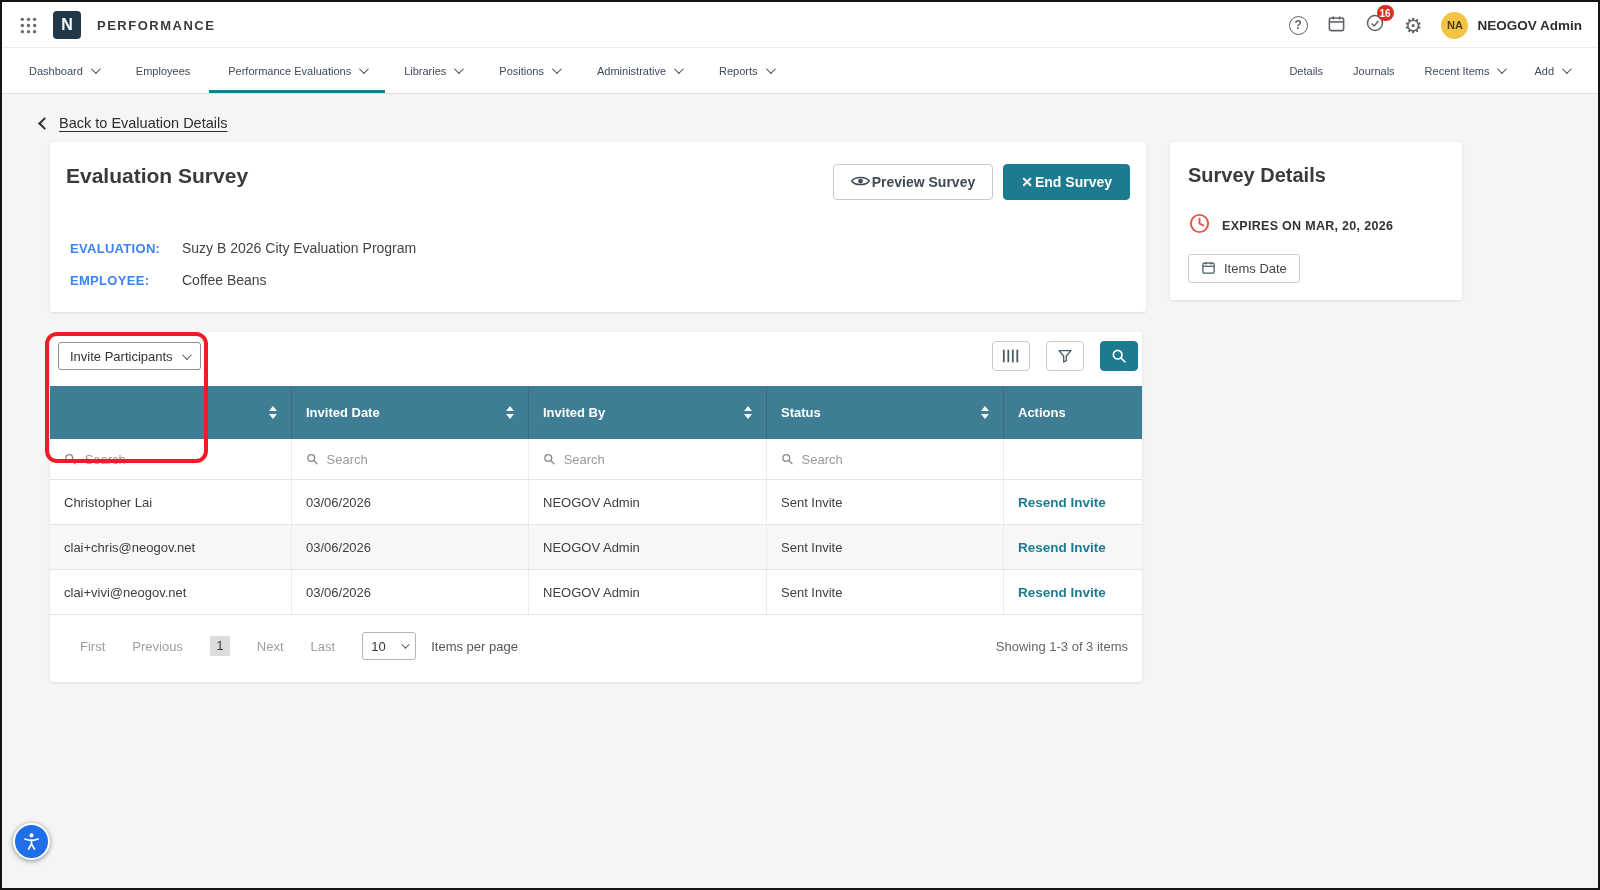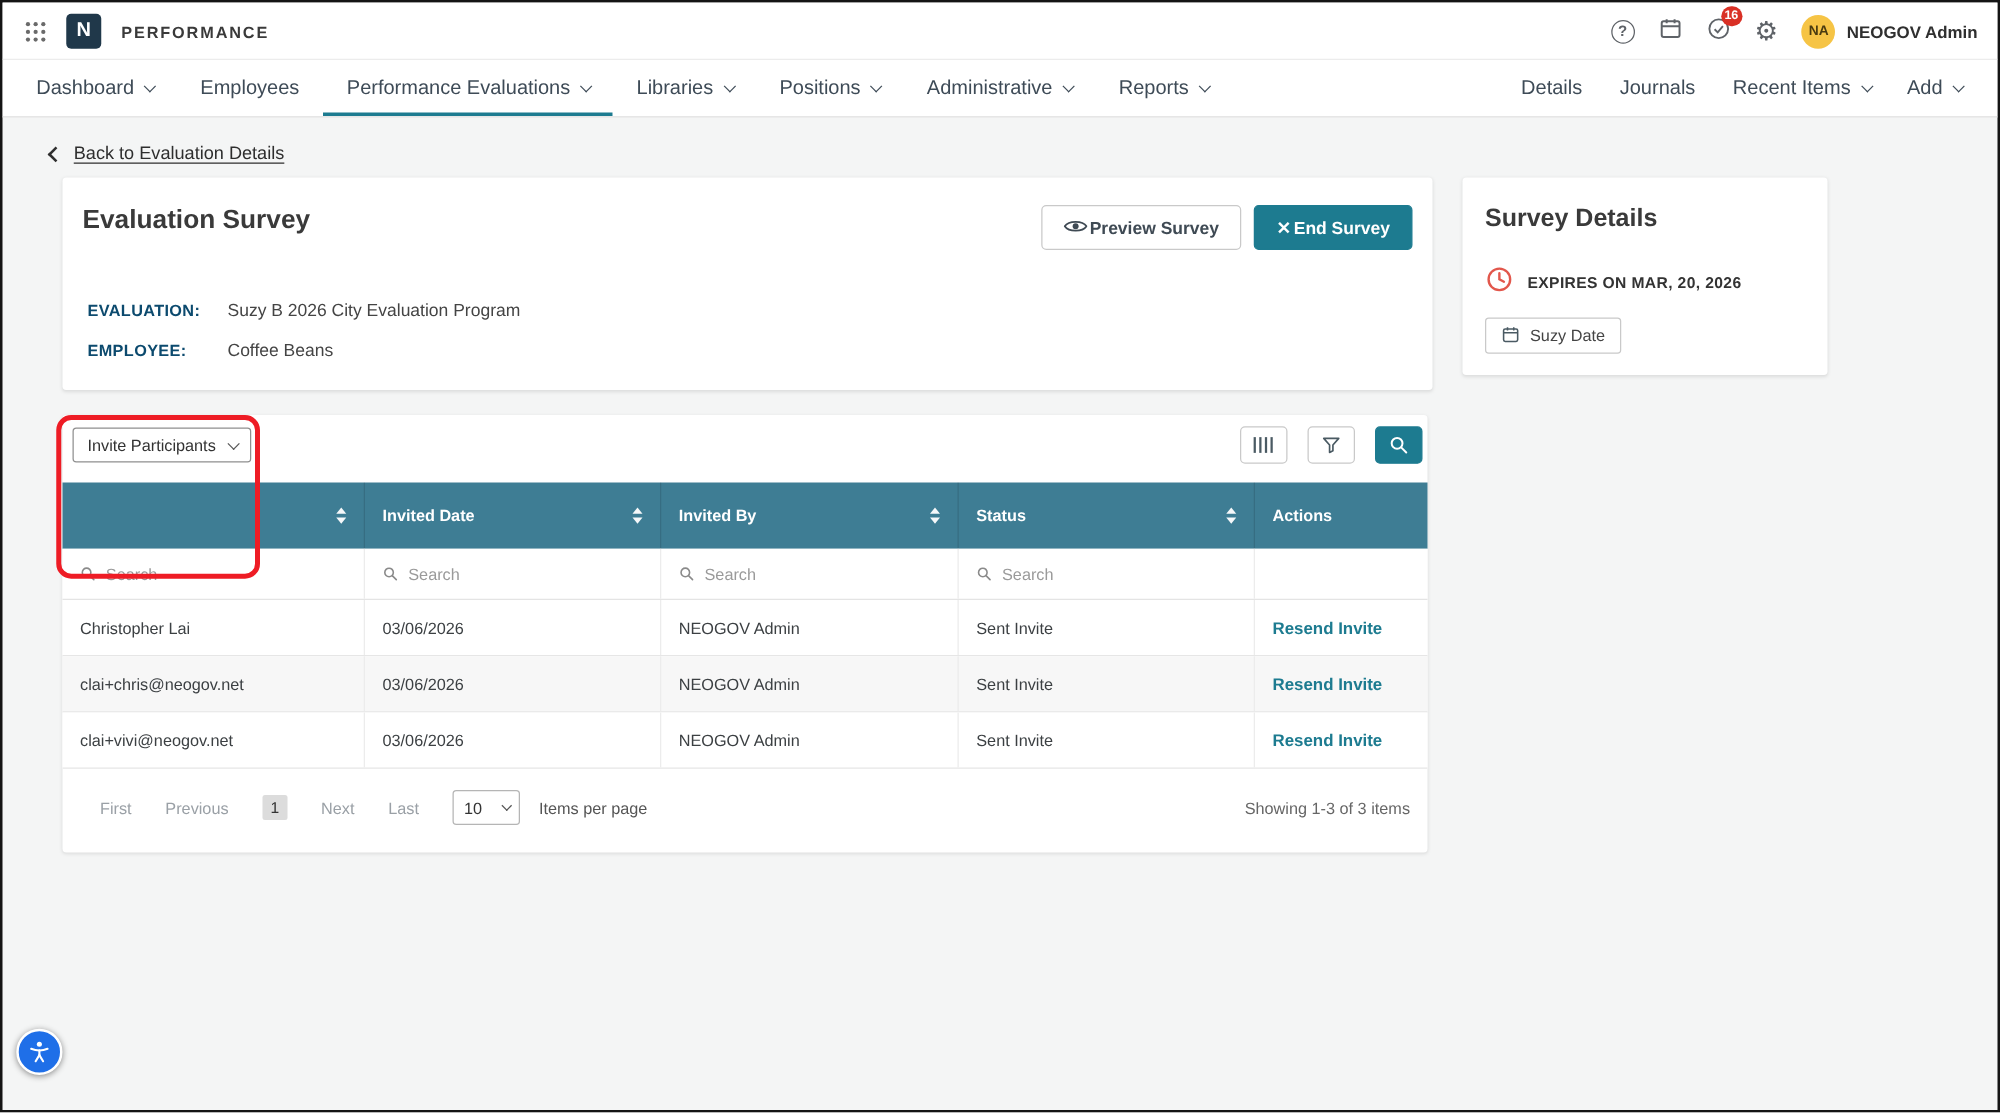--- a/index.html
+++ b/index.html
@@ -19,21 +19,21 @@
   .help-icon { width: 19px; height: 19px; border: 1.6px solid #5f6368; border-radius: 50%; color: #5f6368; font-size: 12px; font-weight: bold; display: flex; align-items: center; justify-content: center; cursor: pointer; }
   .gear { font-size: 21px; color: #5f6368; line-height: 1; cursor: pointer; }
   .notif-wrap { position: relative; cursor: pointer; }
   .badge { position: absolute; top: -8px; right: -9px; background: var(--badge, #d93025); color: #fff; font-size: 10px; font-weight: bold; border-radius: 9px; min-width: 17px; height: 16px; display: flex; align-items: center; justify-content: center; padding: 0 3px; }
   .avatar { width: 27px; height: 27px; border-radius: 50%; background: var(--avatar, #f6c445); color: #4a3b10; font-size: 11px; font-weight: bold; display: flex; align-items: center; justify-content: center; }
   .user-name { font-size: 13.5px; font-weight: bold; color: #2f2f2f; }
   .user-chip { display: flex; align-items: center; gap: 9px; cursor: pointer; }
 
   
   .navbar { position: absolute; top: 46px; left: 0; right: 0; height: 46px; background: #fff; border-bottom: 1px solid #dedede; display: flex; align-items: stretch; padding-left: 8px; z-index: 9; }
-  .nav-item { display: flex; align-items: center; gap: 8px; padding: 0 19px; font-size: 16px; color: #3e4b57; cursor: pointer; }
+  .nav-item { display: flex; align-items: center; gap: 8px; padding: 0 19px; font-size: 11px; color: #3e4b57; cursor: pointer; }
   .nav-item.active { box-shadow: inset 0 -3px 0 var(--accent, #1d7b90); }
   .nav-right { margin-left: auto; display: flex; align-items: stretch; margin-right: 14px; }
   .nav-right .nav-item { padding: 0 15px; }
 
   .chev { display: inline-block; width: 7px; height: 7px; border-right: 1.6px solid currentColor; border-bottom: 1.6px solid currentColor; transform: rotate(45deg) translateY(-2px); }
   .chev-left { display: inline-block; width: 9px; height: 9px; border-right: 2.4px solid #2e2e2e; border-bottom: 2.4px solid #2e2e2e; transform: rotate(135deg); }
   .chev-sm { display: inline-block; width: 6px; height: 6px; border-right: 1.5px solid #555; border-bottom: 1.5px solid #555; transform: rotate(45deg) translateY(-2px); }
 
   
   .back-link { position: absolute; left: 38px; top: 113px; display: flex; align-items: center; gap: 10px; cursor: pointer; }
@@ -43,21 +43,21 @@
   .card { position: absolute; background: #fff; border-radius: 3px; box-shadow: 0 1px 3px rgba(0,0,0,.10); }
   .survey-card { left: 48px; top: 140px; width: 1096px; height: 170px; }
   .survey-head { display: flex; align-items: flex-start; justify-content: space-between; padding: 22px 16px 0 16px; }
   .survey-title { font-size: 21px; font-weight: bold; color: #3a3a3a; }
   .btn-row { display: flex; gap: 10px; }
   .btn { height: 36px; border-radius: 4px; display: flex; align-items: center; gap: 2px; padding: 0 17px; font-size: 14px; font-weight: bold; cursor: pointer; }
   .btn-outline { background: #fff; border: 1px solid #c9c9c9; color: #3f4a54; }
   .btn-teal { background: var(--accent, #1d7b90); border: 1px solid var(--accent, #1d7b90); color: #fff; }
   .x-glyph { font-size: 14px; }
   .meta-row { position: absolute; left: 20px; display: flex; align-items: center; }
-  .meta-label { font-size: 13px; font-weight: bold; color: #0c4a6e; width: 112px; letter-spacing: .3px; }
+  .meta-label { font-size: 13px; font-weight: bold; color: #3b82f6; width: 112px; letter-spacing: .3px; }
   .meta-value { font-size: 14px; color: #444; }
 
   .details-card { left: 1168px; top: 140px; width: 292px; height: 158px; }
   .details-title { font-size: 20px; font-weight: bold; color: #3a3a3a; padding: 22px 0 0 18px; }
   .expires-row { position: absolute; left: 18px; top: 70px; display: flex; align-items: center; gap: 11px; }
   .expires-text { font-size: 12.5px; font-weight: bold; color: #333; letter-spacing: .3px; }
   .edit-date-btn { position: absolute; left: 18px; top: 112px; height: 29px; border: 1px solid #c9c9c9; border-radius: 3px; background: #fff; display: flex; align-items: center; gap: 8px; padding: 0 12px; font-size: 13px; color: #444; cursor: pointer; }
 
   
   .table-card { left: 48px; top: 330px; width: 1092px; height: 350px; }
@@ -244,21 +244,21 @@
     </div>
     <button class="edit-date-btn">
       <span>
         <svg width="15" height="15" viewBox="0 0 24 24" fill="none" stroke="#4a5a63" stroke-width="2">
             <rect x="3" y="5" width="18" height="16" rx="2"></rect>
             <line x1="3" y1="10" x2="21" y2="10"></line>
             <line x1="8" y1="3" x2="8" y2="7"></line>
             <line x1="16" y1="3" x2="16" y2="7"></line>
           </svg>
       </span>
-      <span>Suzy Date</span>
+      <span>Items Date</span>
     </button>
   </aside>
 
   <section class="card table-card">
 
     <button class="invite-btn">
       <span>Invite Participants</span>
       <i class="chev" style="color:#555"></i>
     </button>
 

